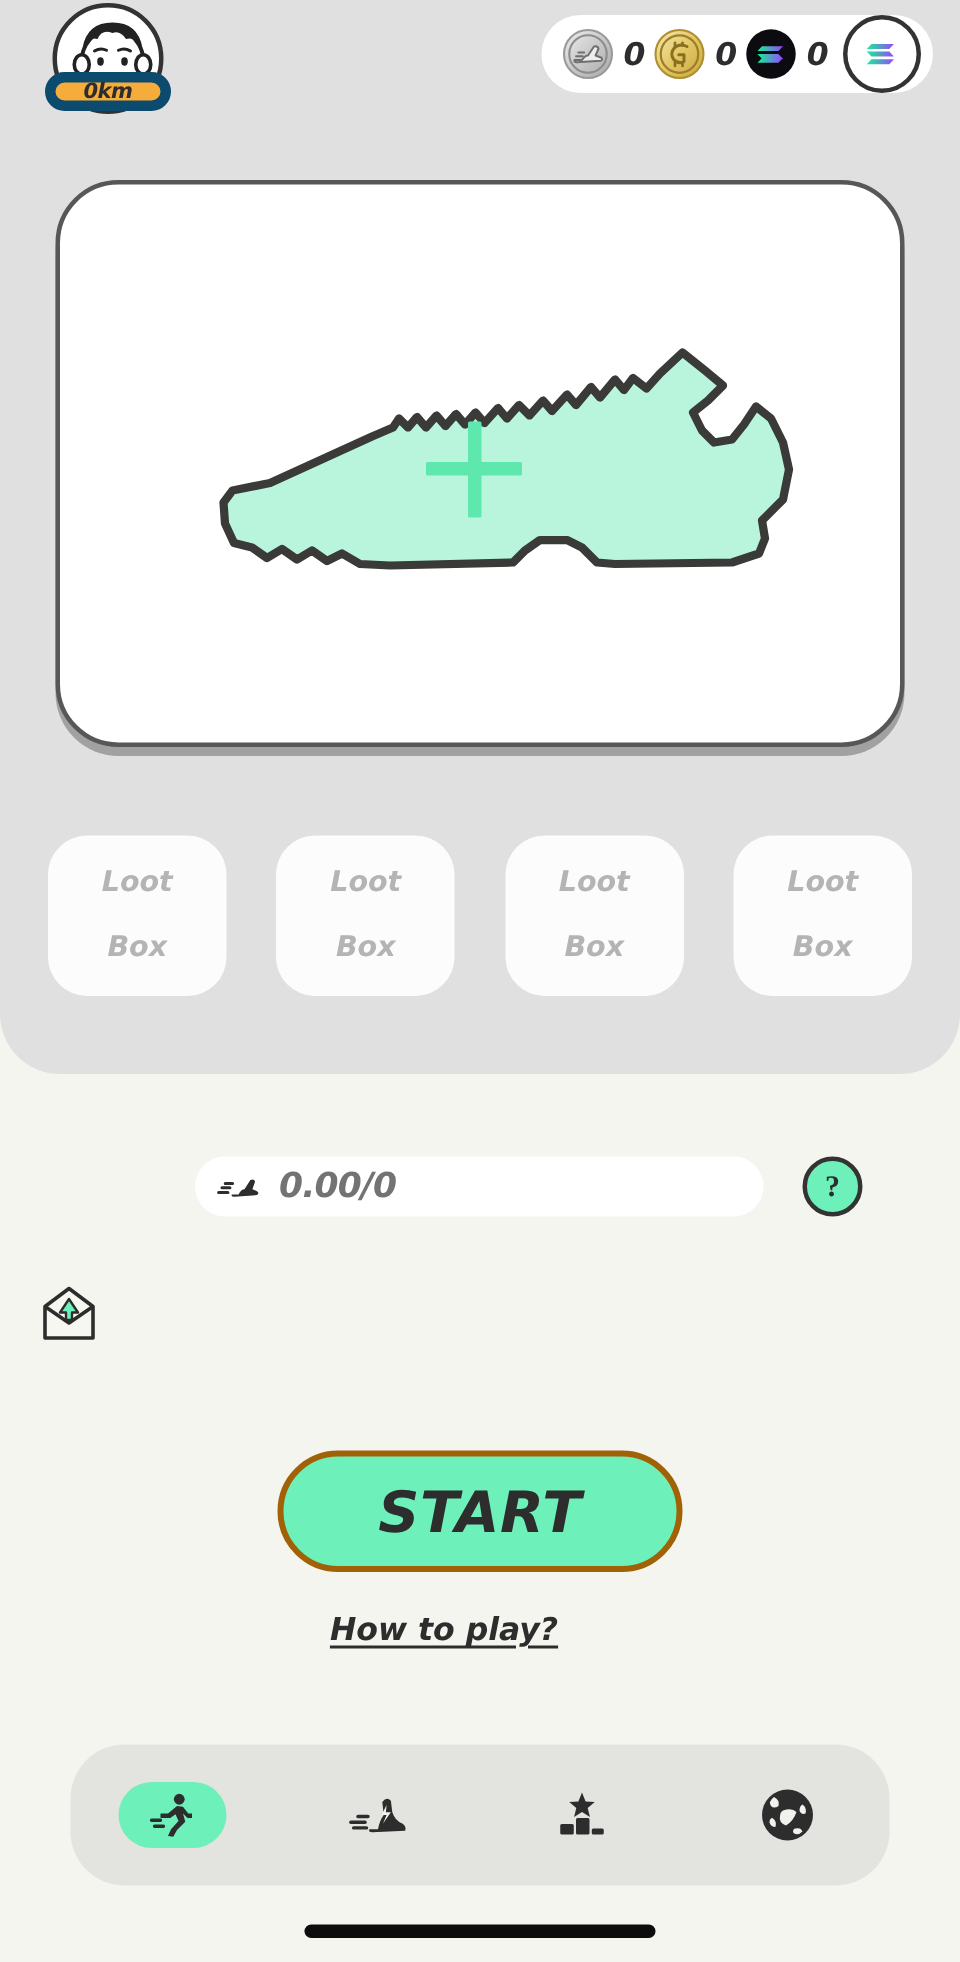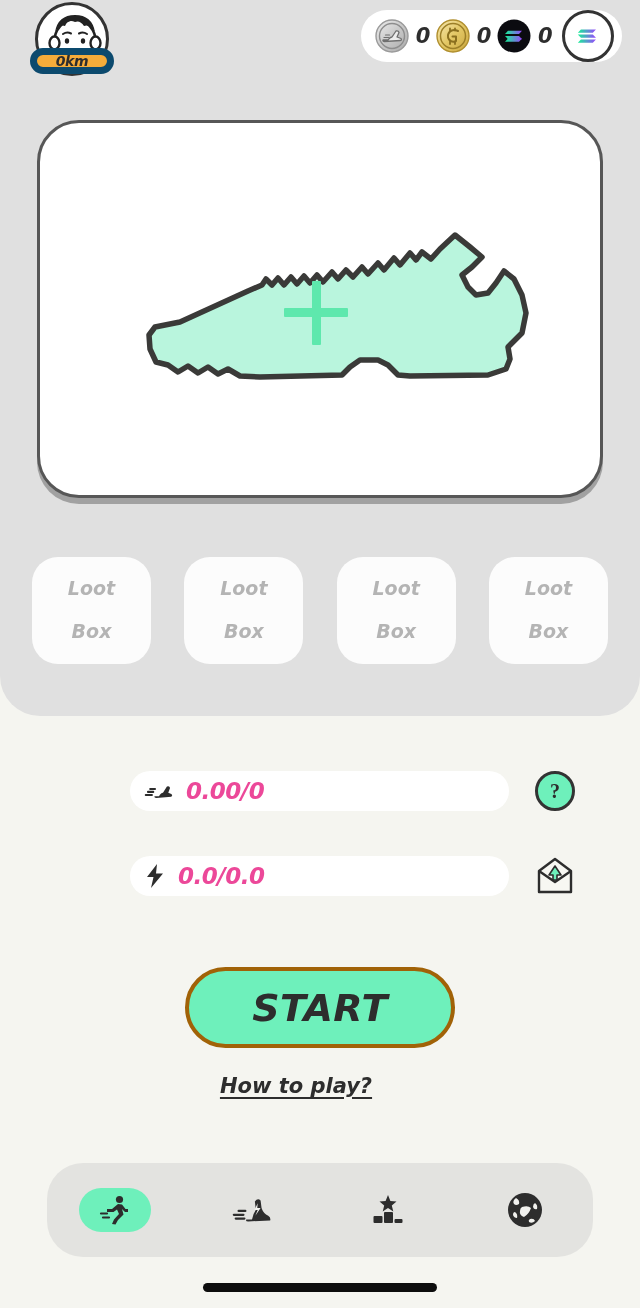--- a/index.html
+++ b/index.html
@@ -115,21 +115,21 @@
   .stat-pill {
     margin-left:130px;
     width:379px; height:40px;
     background:#ffffff;
     border-radius:20px;
     display:flex; align-items:center;
     padding-left:14px; gap:12px;
   }
   .stat-val {
     font-size:23px; font-style:italic; font-weight:bold;
-    color:#ec4899; letter-spacing:-0.5px;
+    color:#737373; letter-spacing:-0.5px;
   }
   .stat-aside {
     margin-left:21px;
     width:50px; height:50px;
     display:flex; align-items:center; justify-content:center;
   }
   #help-button {
     width:40px; height:40px;
     background:#6ef0bb;
     border:3px solid #333333;
@@ -327,26 +327,20 @@
       <path d="M2 17.5 L9 17.5 M4.5 14 L10.5 14 M7 10.8 L12.5 10.8" stroke="#2d2d2d" stroke-width="2.3" stroke-linecap="round"></path>
     </svg>
     <span class="stat-val">0.00/0</span>
   </div>
   <div class="stat-aside">
     <div id="help-button">?</div>
   </div>
 </div>
 
 <div class="stat-row" id="stat-row-energy">
-  <div class="stat-pill">
-    <svg width="22" height="26" viewBox="0 0 22 26">
-      <path d="M13 1 L3 14 L9.5 14 L7 25 L19 10.5 L12 10.5 Z" fill="#2d2d2d"></path>
-    </svg>
-    <span class="stat-val">0.0/0.0</span>
-  </div>
   <div class="stat-aside">
     <svg width="46" height="42" viewBox="0 0 46 42">
       <path d="M7 16 L23 4 L39 16 L39 37 L7 37 Z" fill="#f7f7f2" stroke="#2d2d2d" stroke-width="2.4" stroke-linejoin="round"></path>
       <path d="M7 16 L23 27 L39 16" fill="none" stroke="#2d2d2d" stroke-width="2.4" stroke-linejoin="round"></path>
       <path d="M23 11 L29 20 L25 20 L25 25 L21 25 L21 20 L17 20 Z" fill="#6ef0bb" stroke="#2d2d2d" stroke-width="1.6" stroke-linejoin="round"></path>
     </svg>
   </div>
 </div>
 
 <div id="start-button">START</div>

